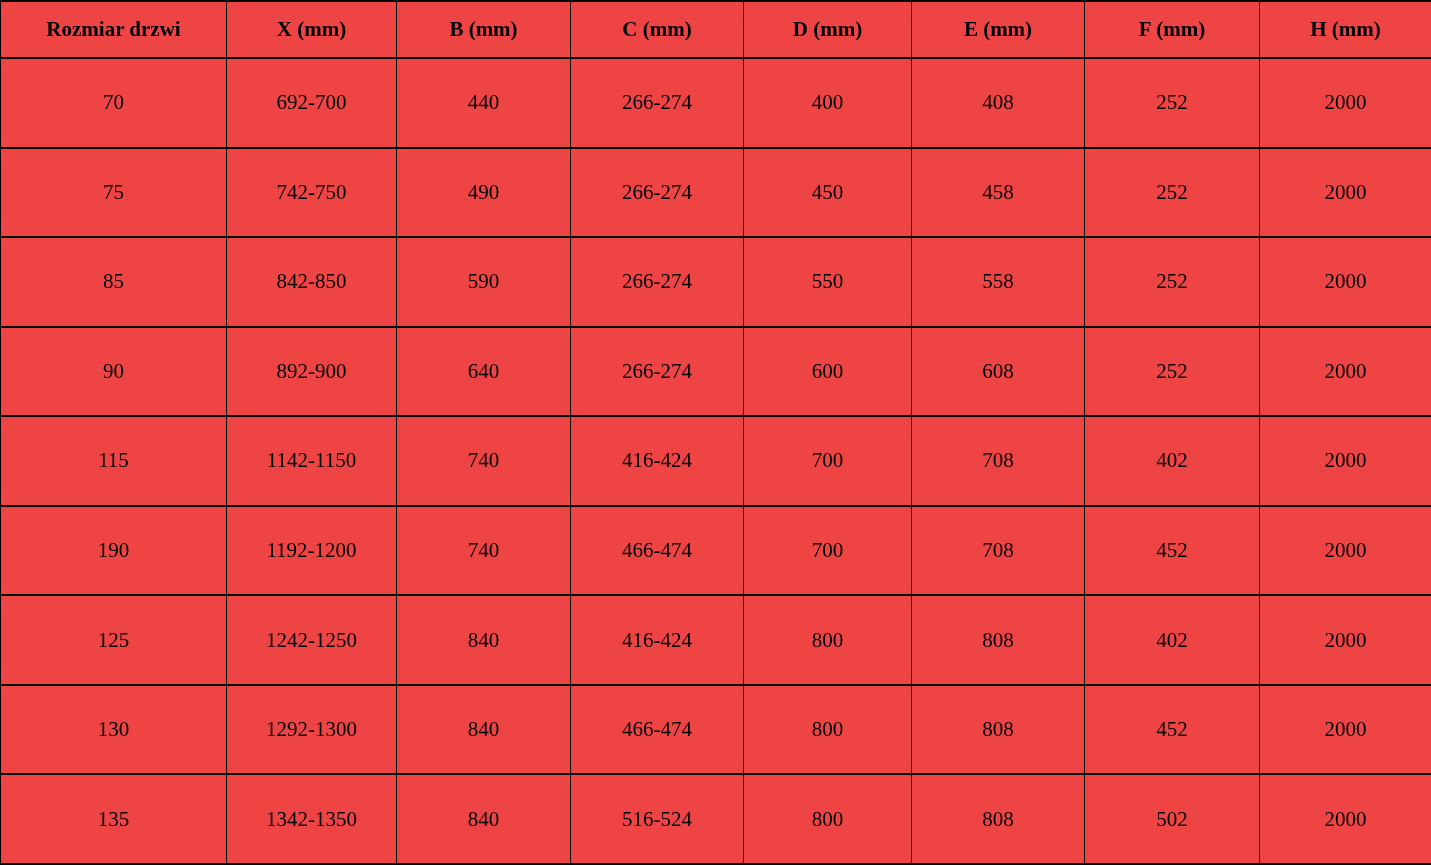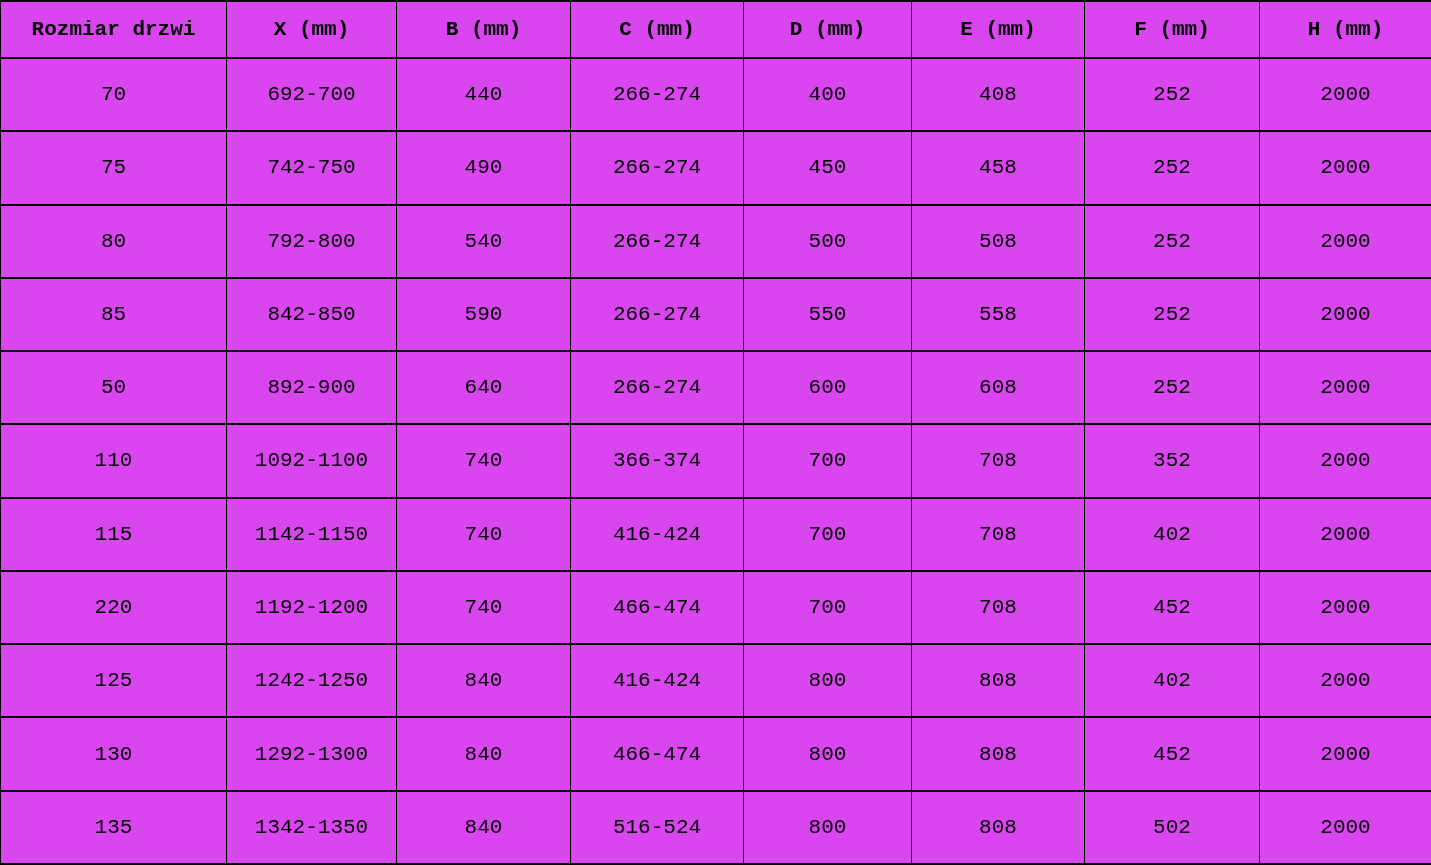--- a/index.html
+++ b/index.html
@@ -5,23 +5,23 @@
   html, body {
     margin: 0;
     padding: 0;
     background: #ffffff;
   }
   .spec-table {
     width: 1431px;
     height: 865px;
     border-collapse: collapse;
     table-layout: fixed;
-    font-family: Liberation Mono, monospace;
+    font-family: Liberation Serif, serif;
     color: #000000;
-    background: #d946ef;
+    background: #ef4444;
   }
   .spec-table th,
   .spec-table td {
     border-left: 1px solid #000000;
     border-right: 1px solid #000000;
     border-top: 2px solid #000000;
     border-bottom: 2px solid #000000;
     text-align: center;
     vertical-align: middle;
     padding: 0;
@@ -85,71 +85,51 @@
         <td>75</td>
         <td>742-750</td>
         <td>490</td>
         <td>266-274</td>
         <td>450</td>
         <td>458</td>
         <td>252</td>
         <td>2000</td>
       </tr>
       <tr>
-        <td>80</td>
-        <td>792-800</td>
-        <td>540</td>
-        <td>266-274</td>
-        <td>500</td>
-        <td>508</td>
-        <td>252</td>
-        <td>2000</td>
-      </tr>
-      <tr>
         <td>85</td>
         <td>842-850</td>
         <td>590</td>
         <td>266-274</td>
         <td>550</td>
         <td>558</td>
         <td>252</td>
         <td>2000</td>
       </tr>
       <tr>
-        <td>50</td>
+        <td>90</td>
         <td>892-900</td>
         <td>640</td>
         <td>266-274</td>
         <td>600</td>
         <td>608</td>
         <td>252</td>
-        <td>2000</td>
-      </tr>
-      <tr>
-        <td>110</td>
-        <td>1092-1100</td>
-        <td>740</td>
-        <td>366-374</td>
-        <td>700</td>
-        <td>708</td>
-        <td>352</td>
         <td>2000</td>
       </tr>
       <tr>
         <td>115</td>
         <td>1142-1150</td>
         <td>740</td>
         <td>416-424</td>
         <td>700</td>
         <td>708</td>
         <td>402</td>
         <td>2000</td>
       </tr>
       <tr>
-        <td>220</td>
+        <td>190</td>
         <td>1192-1200</td>
         <td>740</td>
         <td>466-474</td>
         <td>700</td>
         <td>708</td>
         <td>452</td>
         <td>2000</td>
       </tr>
       <tr>
         <td>125</td>

